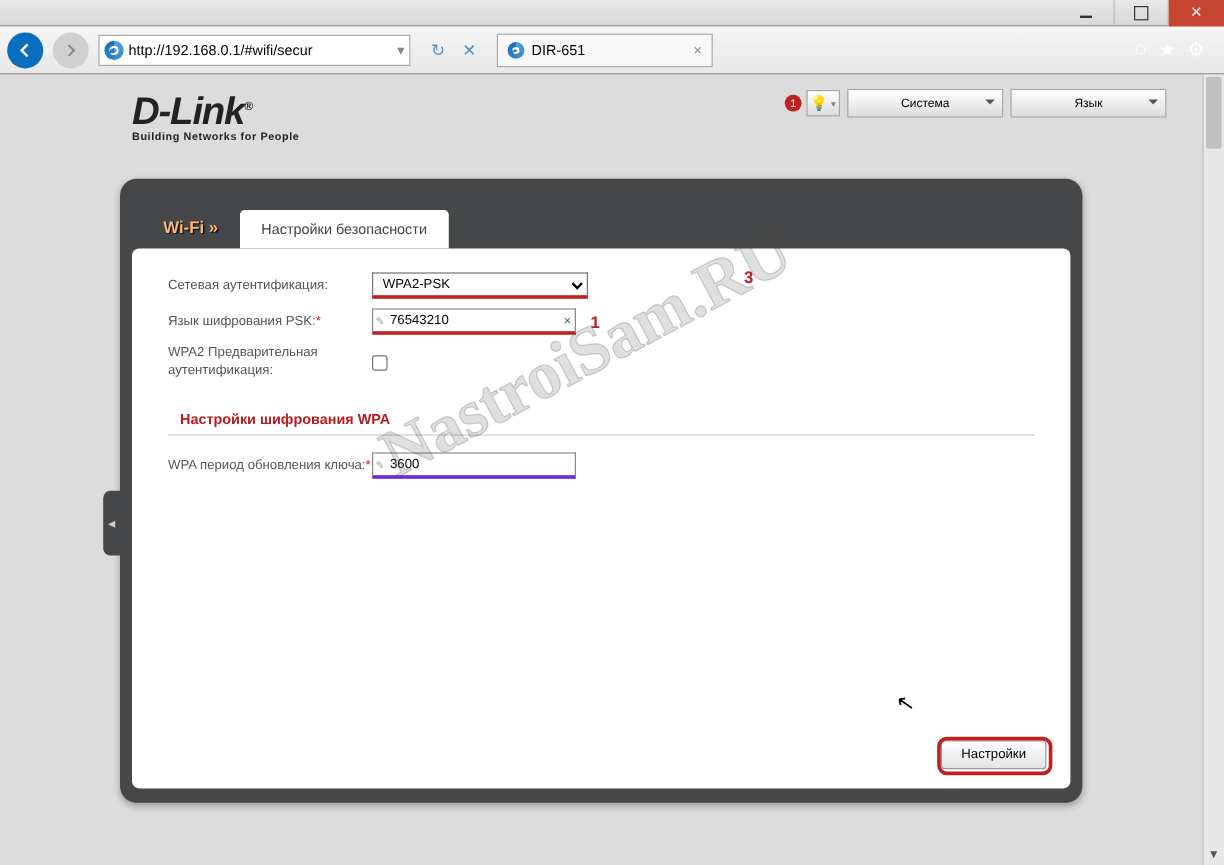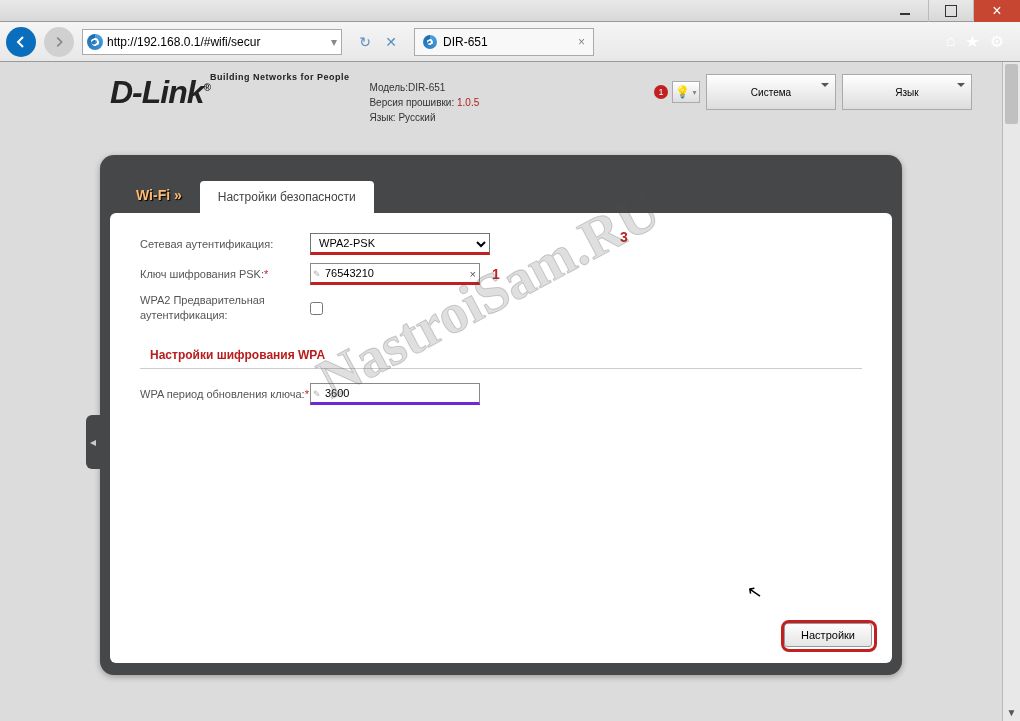--- a/index.html
+++ b/index.html
@@ -27,30 +27,30 @@
 .right-icons{margin-left:auto;display:flex;gap:10px;padding-right:10px;color:#fff;font-size:16px;}
 
 .viewport{position:absolute;top:62px;left:0;right:18px;bottom:0;background:#dcdcdc;overflow:hidden;}
 .scrollbar{position:absolute;top:62px;right:0;width:18px;bottom:0;background:#e8e8e8;border-left:1px solid #bbb;}
 .scrollbar .thumb{position:absolute;top:2px;left:2px;right:2px;height:60px;background:#c0c0c0;border-radius:2px;}
 .scrollbar .arrow{position:absolute;left:0;right:0;height:18px;display:flex;align-items:center;justify-content:center;font-size:10px;color:#555;}
 .scrollbar .arrow.up{top:0;} .scrollbar .arrow.down{bottom:0;}
 
 .page{position:relative;padding:12px 0 0 0;}
 .header{display:flex;align-items:flex-start;padding:0 30px 0 110px;gap:20px;}
-.logo{display:flex;flex-direction:row;}
+.logo{display:flex;flex-direction:column;}
 .logo-main{font-size:32px;font-weight:bold;font-style:italic;color:#222;letter-spacing:-1px;position:relative;}
 .logo-main sup{font-size:10px;vertical-align:super;}
 .logo-sub{font-size:9px;font-weight:bold;color:#222;letter-spacing:0.5px;margin-top:-2px;}
 .devinfo{font-size:10px;color:#333;line-height:1.5;padding-top:6px;}
 .devinfo .fw{color:#b02020;}
 .hdr-right{margin-left:auto;display:flex;align-items:center;gap:0;}
 .notif{background:#c02020;color:#fff;font-size:9px;width:14px;height:14px;border-radius:50%;display:flex;align-items:center;justify-content:center;margin-right:4px;}
 .bulb{width:28px;height:22px;border:1px solid #aaa;background:linear-gradient(#fff,#ddd);display:flex;align-items:center;justify-content:center;font-size:12px;color:#888;}
-.hdr-dd{width:130px;height:36px;border:1px solid #aaa;background:linear-gradient(#fff,#ddd);display:flex;align-items:center;justify-content:center;font-size:10px;position:relative;margin-left:6px;}
+.hdr-dd{width:130px;height:24px;border:1px solid #aaa;background:linear-gradient(#fff,#ddd);display:flex;align-items:center;justify-content:center;font-size:10px;position:relative;margin-left:6px;}
 .hdr-dd::after{content:"";position:absolute;right:6px;top:8px;border:4px solid transparent;border-top-color:#555;}
 
 .panel{position:relative;margin:30px 100px 0 100px;background:#464748;border-radius:14px;padding:0;min-height:520px;box-shadow:0 2px 6px rgba(0,0,0,0.3);}
 .side-handle{position:absolute;left:-14px;top:260px;width:14px;height:54px;background:#464748;border-radius:6px 0 0 6px;display:flex;align-items:center;justify-content:center;color:#ccc;font-size:12px;}
 
 .crumb{display:flex;align-items:flex-end;padding:20px 0 0 36px;height:58px;}
 .crumb-link{color:#fdba74;font-size:14px;font-weight:bold;text-shadow:1px 1px 1px #000;padding-bottom:10px;margin-right:18px;}
 .crumb-tab{background:#fff;padding:9px 18px;font-size:12px;color:#444;border-radius:4px 4px 0 0;}
 
 .content{background:#fff;margin:0 10px 10px 10px;border-radius:6px;padding:20px 30px;min-height:450px;position:relative;}
@@ -126,25 +126,20 @@
 </div>
 
 <div class="viewport">
 <div class="page">
 
   <div class="header">
     <div class="logo">
       <div class="logo-main"><span>D-Link</span><sup>®</sup></div>
       <div class="logo-sub">Building Networks for People</div>
     </div>
-    <div class="devinfo">
-      <div><span>Модель:</span><span>DIR-651</span></div>
-      <div><span>Версия прошивки:</span> <span class="fw">1.0.5</span></div>
-      <div><span>Язык:</span> <span>Русский</span></div>
-    </div>
     <div class="hdr-right">
       <span class="notif">1</span>
       <div class="bulb">💡<span style="font-size:8px;margin-left:2px;">▾</span></div>
       <div class="hdr-dd">
             <span>Система</span>
           </div>
       <div class="hdr-dd">
             <span>Язык</span>
           </div>
     </div>
@@ -162,21 +157,21 @@
       <span class="annot3">3</span>
 
       <div class="row">
         <div class="lbl">Сетевая аутентификация:</div>
         <select class="sel auth">
           <option>WPA2-PSK</option>
         </select>
       </div>
 
       <div class="row">
-        <div class="lbl"><span>Ключ шифрования PSK:</span><span class="req">*</span></div>
+        <div class="lbl"><span>Язык шифрования PSK:</span><span class="req">*</span></div>
         <span class="inp-wrap">
           <span class="pen">✎</span>
           <input class="inp" value="76543210" style="">
           <span class="clr">×</span>
         </span>
         <span class="annot">1</span>
       </div>
 
       <div class="row" style="align-items:center;">
         <div class="lbl" style="line-height:1.4;">WPA2 Предварительная аутентификация:</div>

